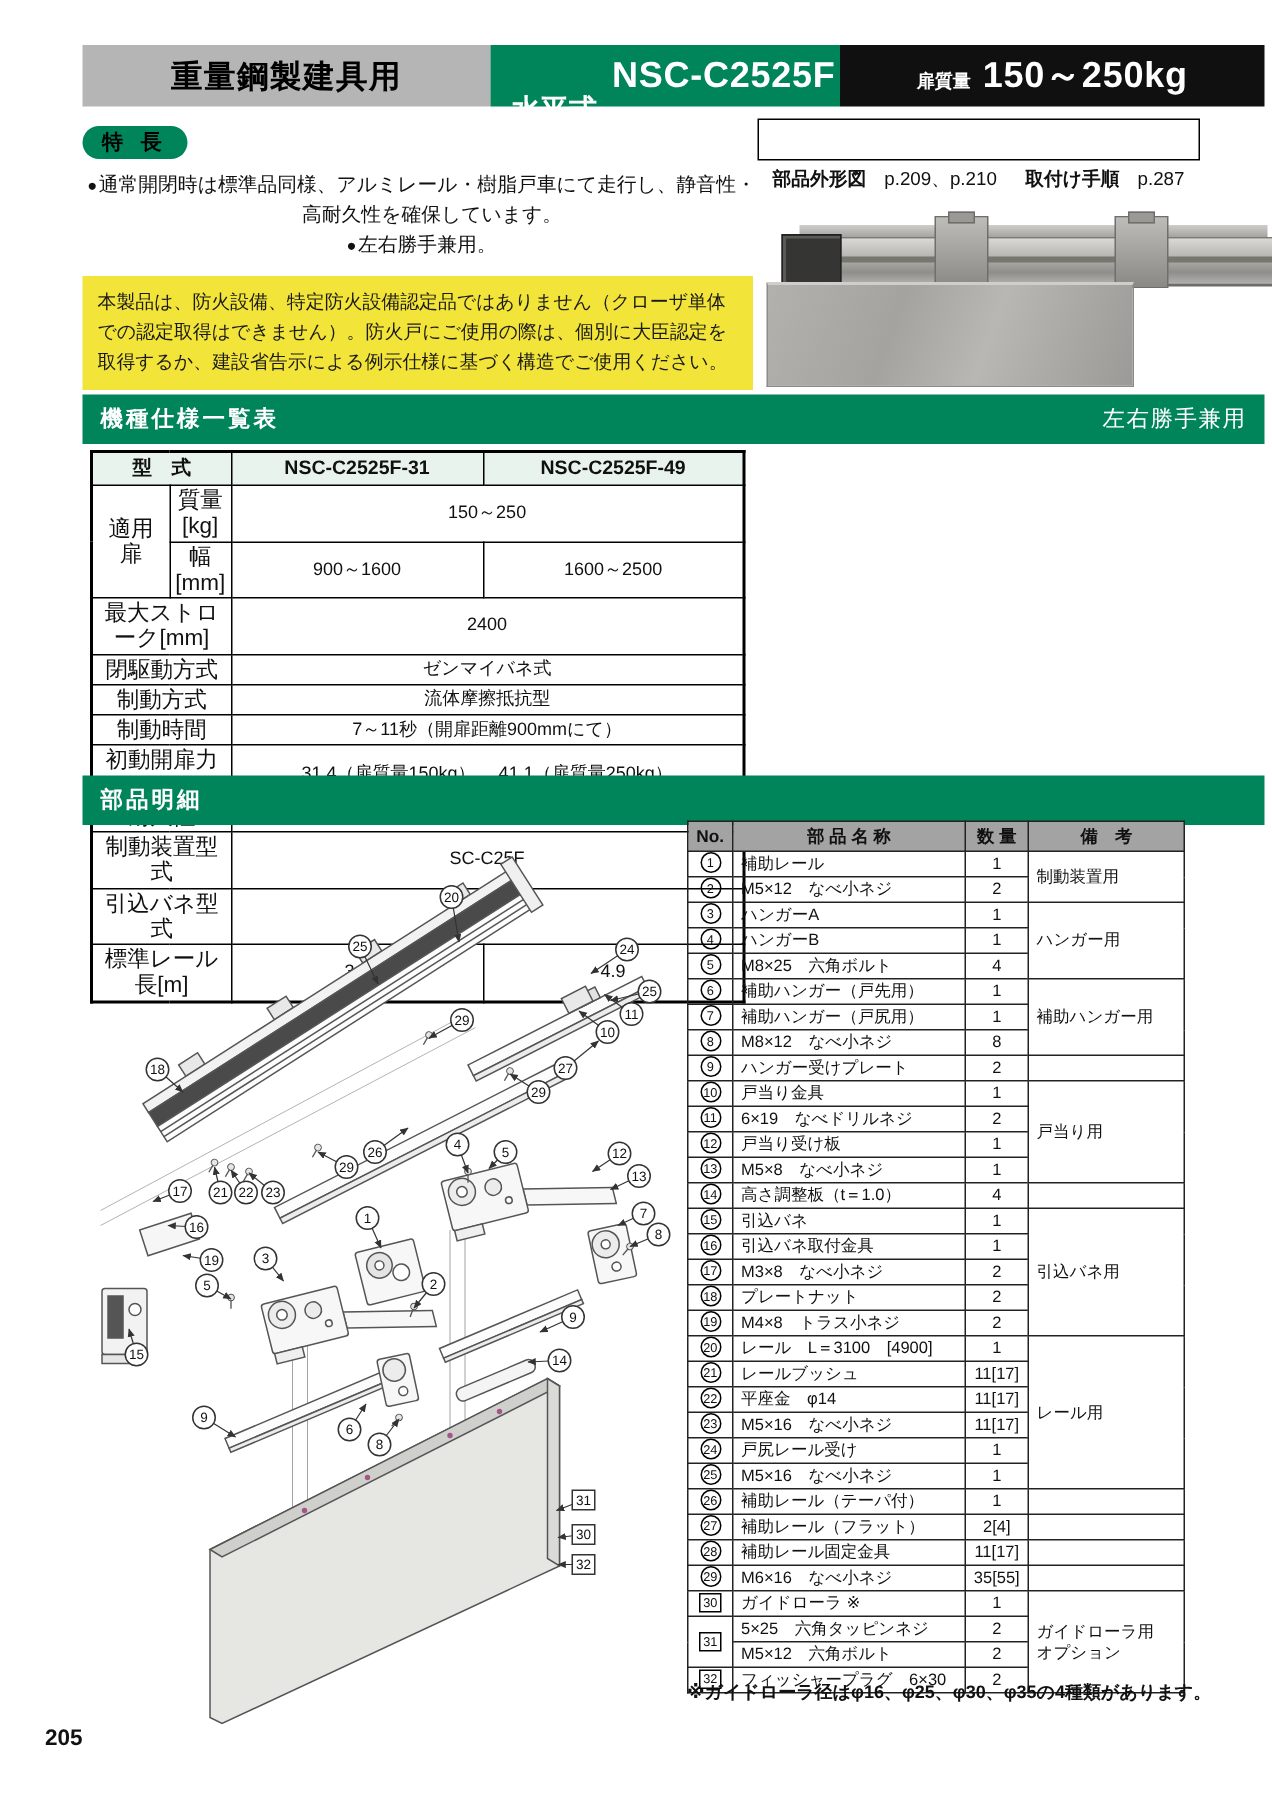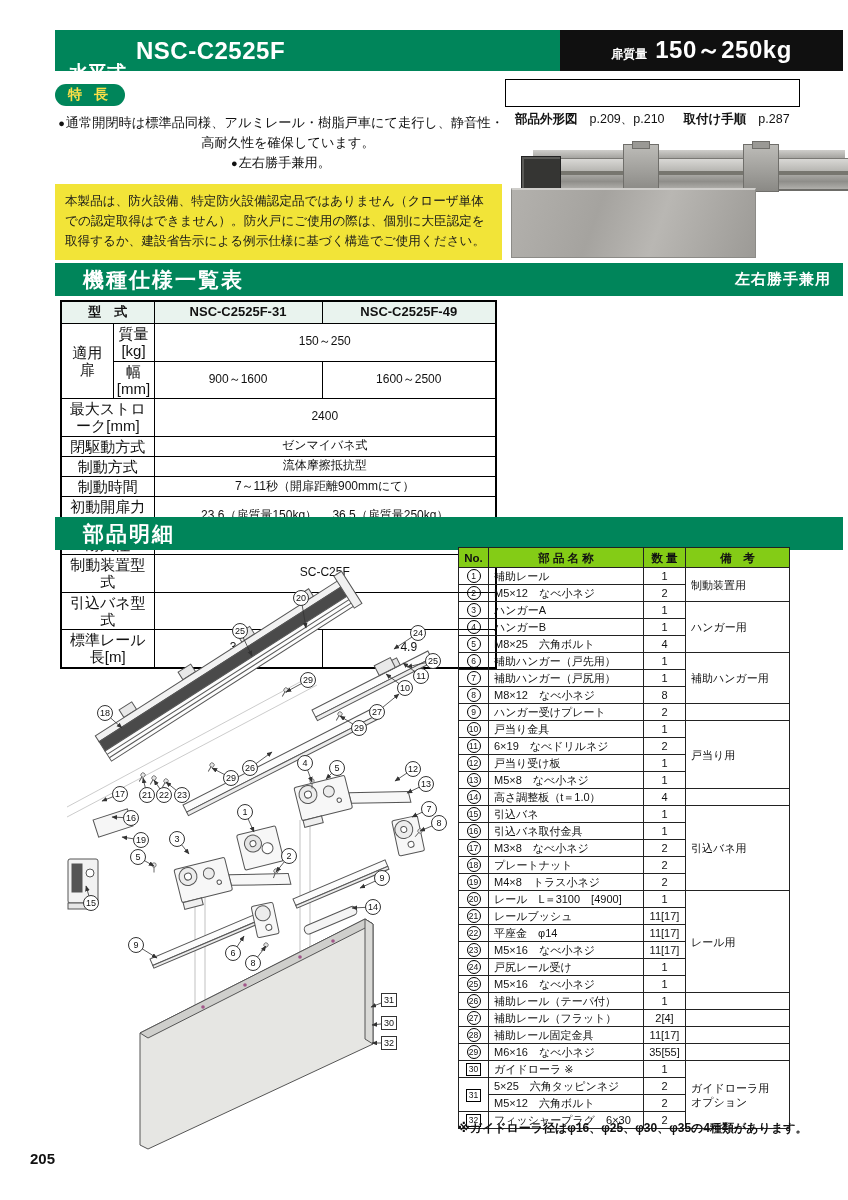--- a/index.html
+++ b/index.html
@@ -19,21 +19,21 @@
   .hdr-black .w2{font-size:24px;font-weight:bold;letter-spacing:.5px;}
 
   
   .refs{left:505px;top:79px;height:26px;display:flex;border:1px solid #000;}
   .refs .cell{display:flex;align-items:center;padding:0 9px;font-size:12.5px;gap:12px;margin-top:39px;}
   .refs .cell+.cell{border-left:1px solid #000;}
   .refs .lab{font-weight:bold;}
 
   
   .feat{left:55px;top:84px;width:452px;}
-  .badge{display:inline-block;background:var(--green);color:#fde047;font-weight:bold;font-size:14px;
+  .badge{display:inline-block;background:var(--green);color:#000000;font-weight:bold;font-size:14px;
          padding:2px 13px;border-radius:12px;letter-spacing:4px;}
   .feat ul{list-style:none;margin:7px 0 0 0;padding:0;font-size:13.2px;line-height:1.52;}
   .feat li{padding-left:14px;text-indent:-14px;margin:0;text-align:center;}
   .feat li::before{content:"●";font-size:11px;margin-right:1px;}
 
   
   .warn{left:55px;top:184px;width:447px;background:var(--yellow);padding:8px 10px;box-sizing:border-box;
         font-size:12.6px;line-height:1.58;color:#1a1a1a;}
 
   
@@ -47,36 +47,36 @@
                  border:1px solid #222;box-shadow:inset 2px 2px 0 #5a5a57;}
   .photo .hang{position:absolute;top:16px;width:34px;height:46px;background:linear-gradient(#b6b5b1,#8786820);
                background:linear-gradient(#bdbcb8,#8a8985);border:1px solid #6f6e6a;}
   .photo .hang::before{content:"";position:absolute;left:8px;top:-4px;width:16px;height:6px;background:#9a9995;border:1px solid #6f6e6a;}
   .photo .door{position:absolute;left:6px;top:60px;width:243px;height:67px;
                background:linear-gradient(110deg,#b3b1ad 0%,#a5a39f 35%,#b9b7b3 60%,#9c9a96 100%);
                border:1px solid #8c8b87;border-top:2px solid #cfcecb;}
 
   
   .secbar{width:788px;height:33px;background:var(--green);color:#fff;display:flex;align-items:center;}
-  .secbar .ttl{font-size:21px;font-weight:bold;padding-left:28px;letter-spacing:2px;}
-  .secbar .note{position:absolute;right:12px;font-size:15px;font-weight:bold;letter-spacing:1px;}
+  .secbar .ttl{font-size:15px;font-weight:bold;padding-left:12px;letter-spacing:2px;}
+  .secbar .note{position:absolute;right:12px;font-size:15px;font-weight:normal;letter-spacing:1px;}
   .bar1{left:55px;top:263px;}
   .bar2{left:55px;top:517px;font-family:Liberation Mono, monospace;}
 
   
   .spec{left:60px;top:300px;border-collapse:collapse;table-layout:fixed;}
   .spec td{border:1px solid #000;text-align:center;font-size:12px;height:16px;padding:1px 3px;line-height:1.15;}
   .spec{border:2px solid #000;}
   .spec .sph td{background:var(--ltgreen);font-weight:bold;font-size:13px;height:19px;}
   .spec td.lbl{font-size:15px;}
 
   
   .parts{left:458px;top:547px;border-collapse:collapse;table-layout:fixed;}
   .parts th,.parts td{border:1px solid #222;font-size:11px;line-height:16px;height:16px;padding:0;}
-  .parts th{background:#84cc16;font-weight:bold;font-size:11.5px;height:19px;}
+  .parts th{background:#a3a3a3;font-weight:bold;font-size:11.5px;height:19px;}
   .parts td.nm{text-align:left;padding-left:5px;}
   .parts td.qt{text-align:center;}
   .parts td.rm{text-align:left;padding-left:5px;white-space:pre-line;line-height:14px;}
   .parts td.no{text-align:center;}
   .circ{display:inline-block;width:12px;height:12px;line-height:12px;border:1px solid #000;border-radius:50%;
         font-size:8.5px;text-align:center;vertical-align:1px;}
   .sqr{display:inline-block;width:13px;height:11px;line-height:11px;border:1px solid #000;
        font-size:8.5px;text-align:center;vertical-align:1px;}
 
   
@@ -86,20 +86,21 @@
   .ct{font-size:9px;text-anchor:middle;fill:#111;}
 
   
   .fnote{left:458px;top:1120px;font-size:12px;font-weight:bold;}
   .pgnum{left:30px;top:1150px;font-size:15px;font-weight:bold;}
 </style>
 </head>
 <body>
 
 <div class="abs hdrbar">
+  <div class="hdr-gray">重量鋼製建具用</div>
   <div class="hdr-green">
     <span class="t1">水平式</span>
     <span class="t2">NSC-C2525F</span>
   </div>
   <div class="hdr-black">
     <span class="w1">扉質量</span>
     <span class="w2">150～250kg</span>
   </div>
 </div>
 
@@ -172,21 +173,21 @@
   <tr>
     <td colspan="2" class="lbl">制動方式</td>
     <td colspan="2">流体摩擦抵抗型</td>
   </tr>
   <tr>
     <td colspan="2" class="lbl">制動時間</td>
     <td colspan="2">7～11秒（開扉距離900mmにて）</td>
   </tr>
   <tr>
     <td colspan="2" class="lbl">初動開扉力[N]</td>
-    <td colspan="2">23.6（扉質量150kg）、 36.5（扉質量250kg）</td>
+    <td colspan="2">31.4（扉質量150kg）、 41.1（扉質量250kg）</td>
   </tr>
   <tr>
     <td colspan="2" class="lbl">耐久性</td>
     <td colspan="2">開閉20万回以上</td>
   </tr>
   <tr>
     <td colspan="2" class="lbl">制動装置型式</td>
     <td colspan="2">SC-C25F</td>
   </tr>
   <tr>

